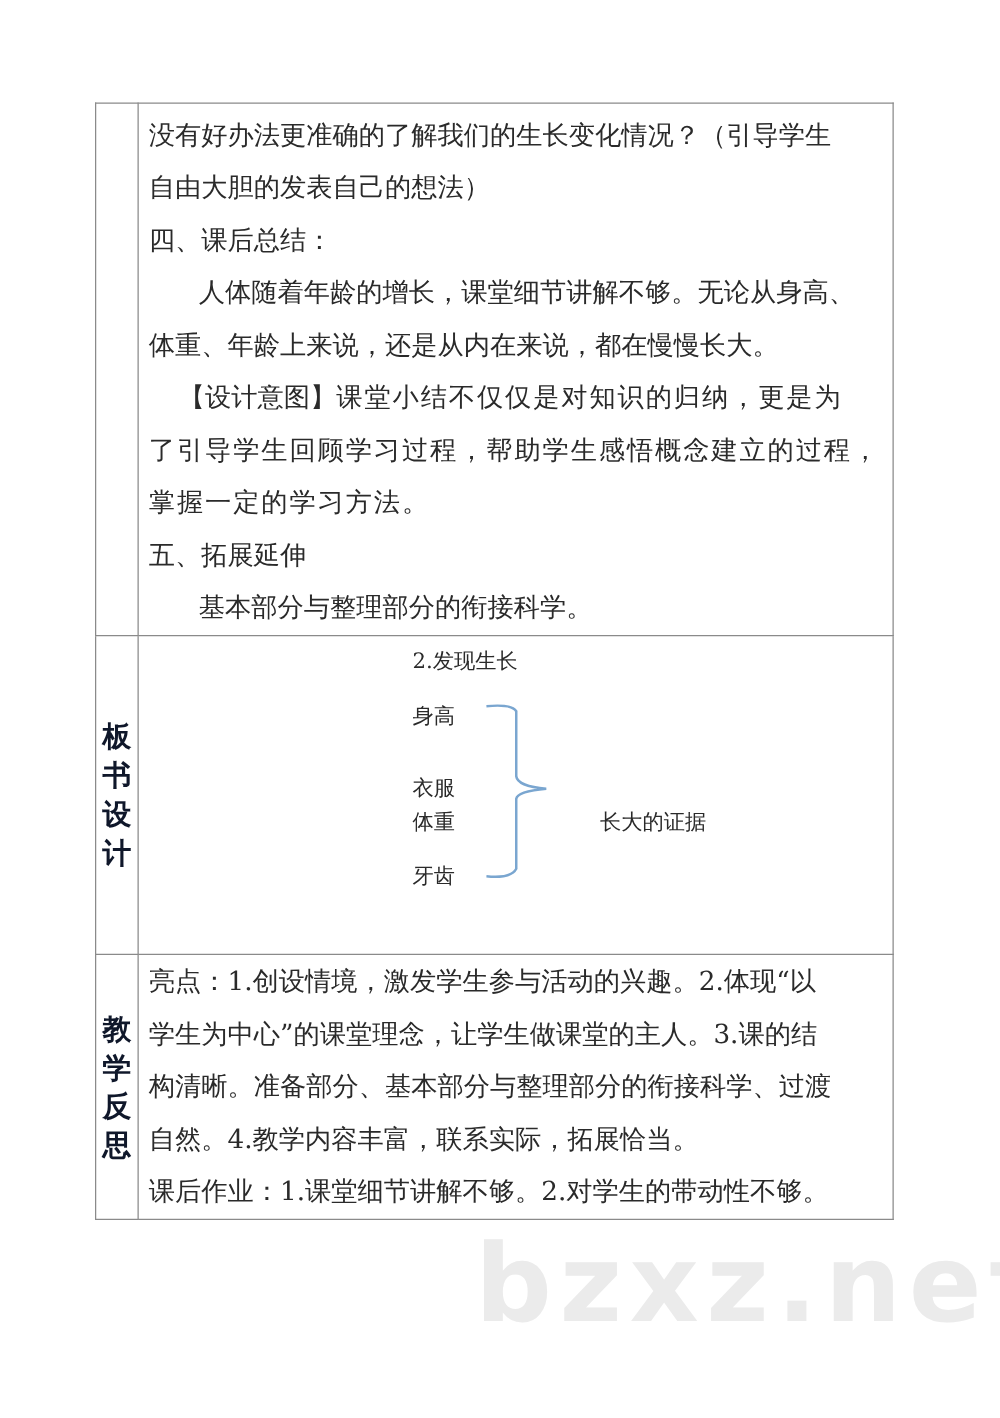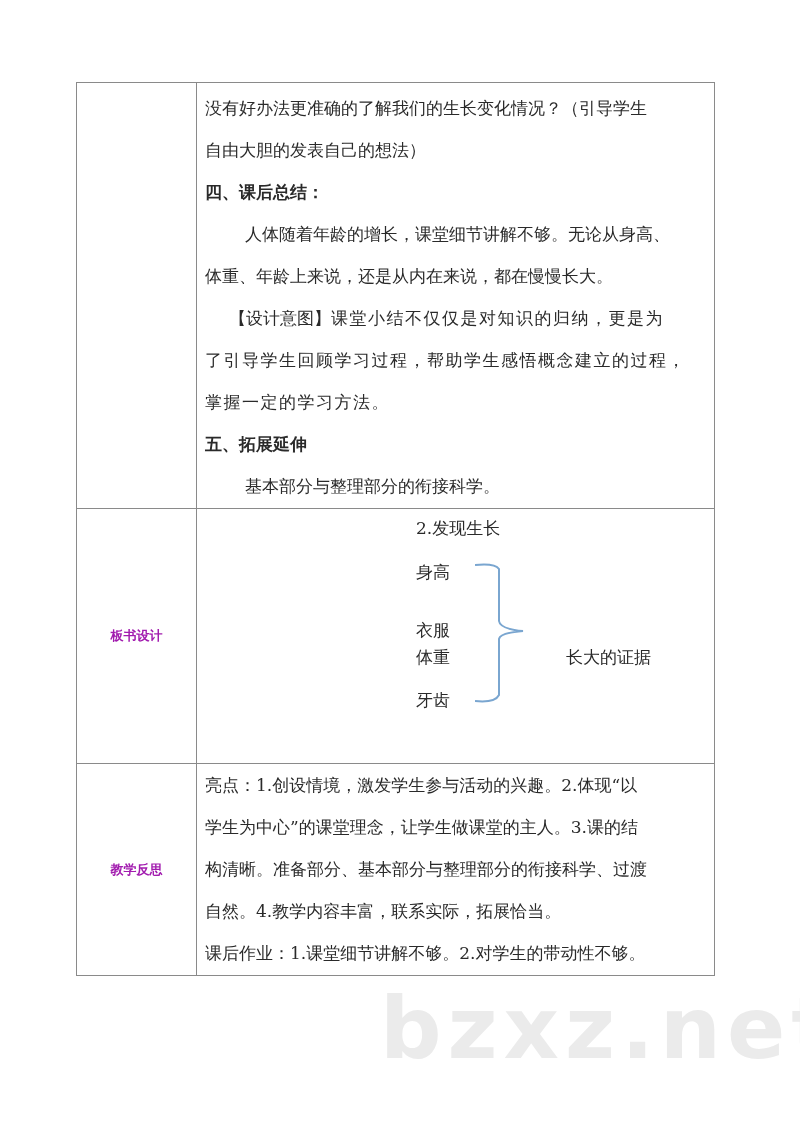--- a/index.html
+++ b/index.html
@@ -3,25 +3,25 @@
 <meta charset="utf-8">
 <style>
   html, body { margin:0; padding:0; background:#ffffff; }
   body { width:800px; height:1134px; position:relative; overflow:hidden;
          font-family:"DejaVu Serif","Liberation Serif",serif; color:#2a2a2a; }
   .watermark { position:absolute; left:380px; top:985px; font-family:"DejaVu Sans","Liberation Sans",sans-serif;
                font-weight:bold; font-size:86px; color:#ebebeb; letter-spacing:6px; line-height:1; z-index:0; }
   table.doc { position:absolute; left:76px; top:82px; width:639px; border-collapse:collapse; z-index:1; }
   table.doc td { border:1.5px solid #8a8a8a; vertical-align:top; padding:0; }
   td.label { width:119px; text-align:center; vertical-align:middle !important;
-             font-family:"DejaVu Sans","Liberation Sans",sans-serif; font-weight:bold; font-size:13px; color:#a21caf; }
+             font-family:"DejaVu Sans","Liberation Sans",sans-serif; font-weight:bold; font-size:23px; color:#0f172a; }
   td.content { padding:0 10px 0 8px !important; }
-  .line { font-size:17px; line-height:42px; white-space:nowrap; }
+  .line { font-size:21px; line-height:42px; white-space:nowrap; }
   .indent { padding-left:40px; }
-  .heading { font-family:"DejaVu Sans","Liberation Sans",sans-serif; font-weight:bold; }
+  .heading { font-family:"DejaVu Sans","Liberation Sans",sans-serif; font-weight:normal; }
   .kai { letter-spacing:1.5px; }
   .b { font-family:"DejaVu Sans","Liberation Sans",sans-serif; font-weight:normal; }
   .board { position:relative; height:254px; }
   .board span { position:absolute; font-size:17px;margin-left:15px; }
   .bracket { position:absolute; left:270px; top:50px; }
 </style>
 </head>
 <body>
 
 <div class="watermark">bzxz.net</div>

